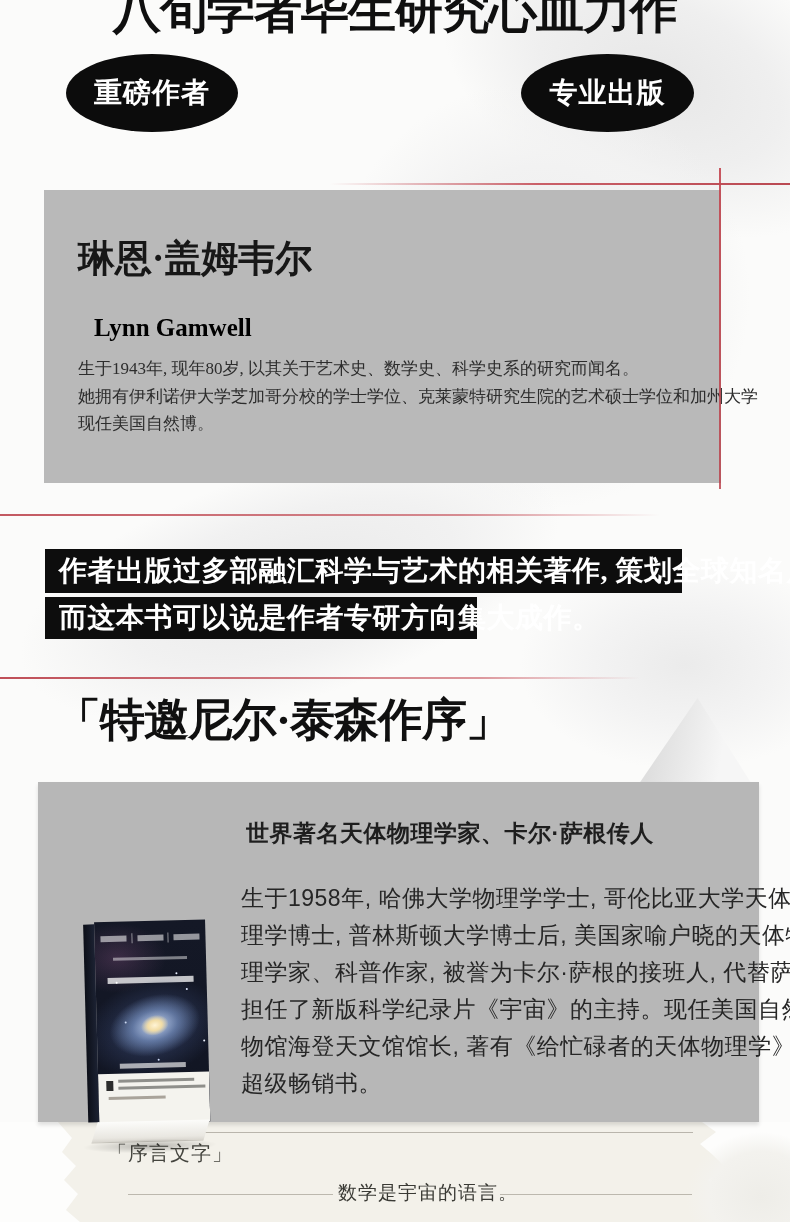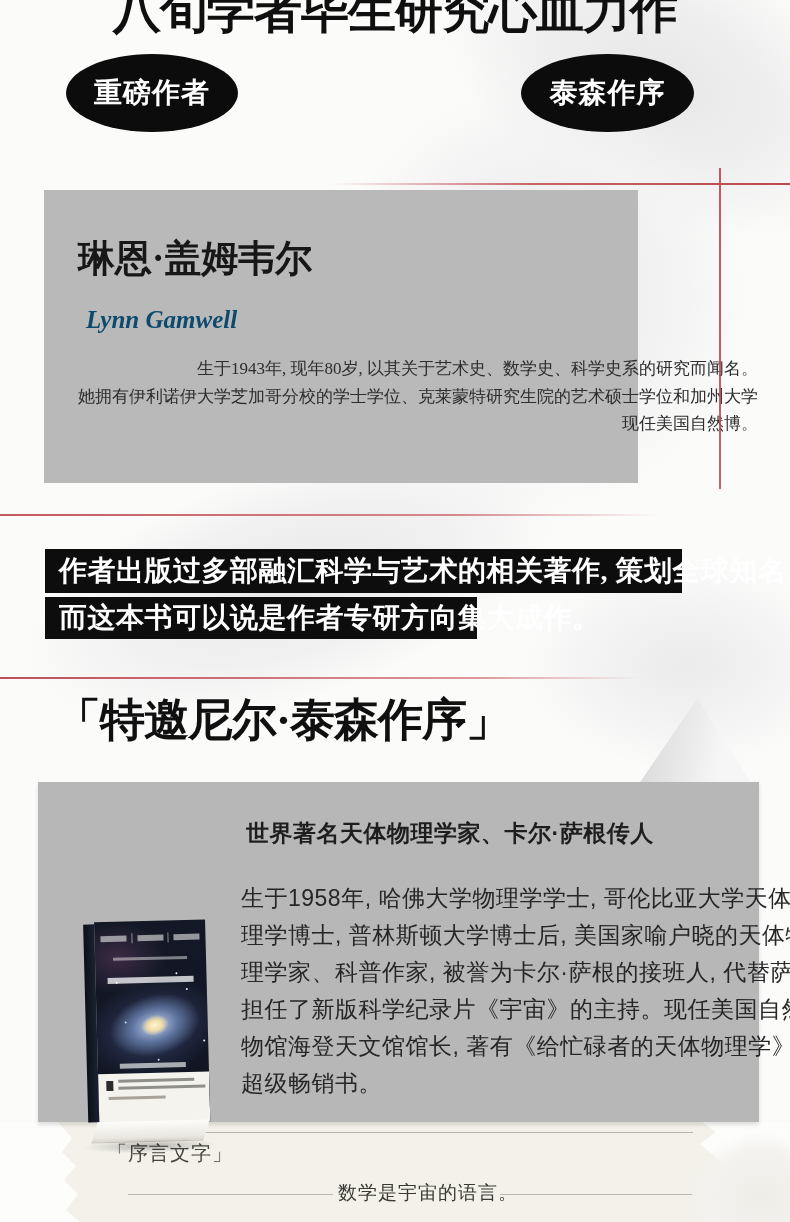--- a/index.html
+++ b/index.html
@@ -57,32 +57,32 @@
     background:#0c0c0c;border-radius:50%;
     display:flex;align-items:center;justify-content:center;
     color:#fff;font-family:"Liberation Serif","DejaVu Serif",serif;
     font-size:28px;font-weight:800;letter-spacing:1px;white-space:nowrap;
   }
   .badge-1{left:66px;width:172px;}
   .badge-2{left:294px;width:173px;}
   .badge-3{left:521px;width:173px;}
   
   .author-card{
-    position:absolute;left:44px;top:190px;width:594px;height:293px;
-    background:#b9b9b9;z-index:2;text-align:right;
+    position:absolute;left:44px;top:190px;width:677px;height:293px;
+    background:#b9b9b9;z-index:2;
   }
   .author-name-cn{
     position:absolute;left:34px;top:44px;margin:0;
     font-family:"Liberation Serif","DejaVu Serif",serif;
     font-size:37px;font-weight:900;color:#171717;letter-spacing:0;
   }
   .author-name-en{
-    position:absolute;left:34px;top:108px;margin:8px;
-    font-family:"Liberation Serif","DejaVu Serif",serif;
-    font-size:25px;font-weight:700;color:#0c4a6e;font-style:italic;
+    position:absolute;left:34px;top:108px;margin:16px;
+    font-family:"Liberation Serif","DejaVu Serif",serif;
+    font-size:25px;font-weight:700;color:#000000;
   }
   .author-bio{position:absolute;left:34px;top:165px;}
   .author-bio .bio-line{
     font-family:"Liberation Serif","DejaVu Serif",serif;
     font-size:17px;line-height:27.5px;color:#2d2d2d;white-space:nowrap;
   }
   
   .hl-bar{
     position:absolute;left:45px;background:#0d0d0d;z-index:2;
     display:flex;align-items:center;padding-left:14px;box-sizing:border-box;
@@ -203,21 +203,21 @@
   <div class="red-v red-v1"></div>
   <div class="red-h red-h2"></div>
   <div class="red-h red-h3"></div>
 
   <h1 class="main-title">八旬学者毕生研究心血力作</h1>
 
   <div class="badge badge-1">
     <span>重磅作者</span>
   </div>
   <div class="badge badge-3">
-    <span>泰森作序</span>
+    <span>专业出版</span>
   </div>
 
   <section class="author-card">
     <h2 class="author-name-cn">琳恩·盖姆韦尔</h2>
     <h3 class="author-name-en">Lynn Gamwell</h3>
     <div class="author-bio">
       <div class="bio-line">生于1943年, 现年80岁, 以其关于艺术史、数学史、科学史系的研究而闻名。</div>
       <div class="bio-line">她拥有伊利诺伊大学芝加哥分校的学士学位、克莱蒙特研究生院的艺术硕士学位和加州大学</div>
       <div class="bio-line">现任美国自然博。</div>
     </div>

